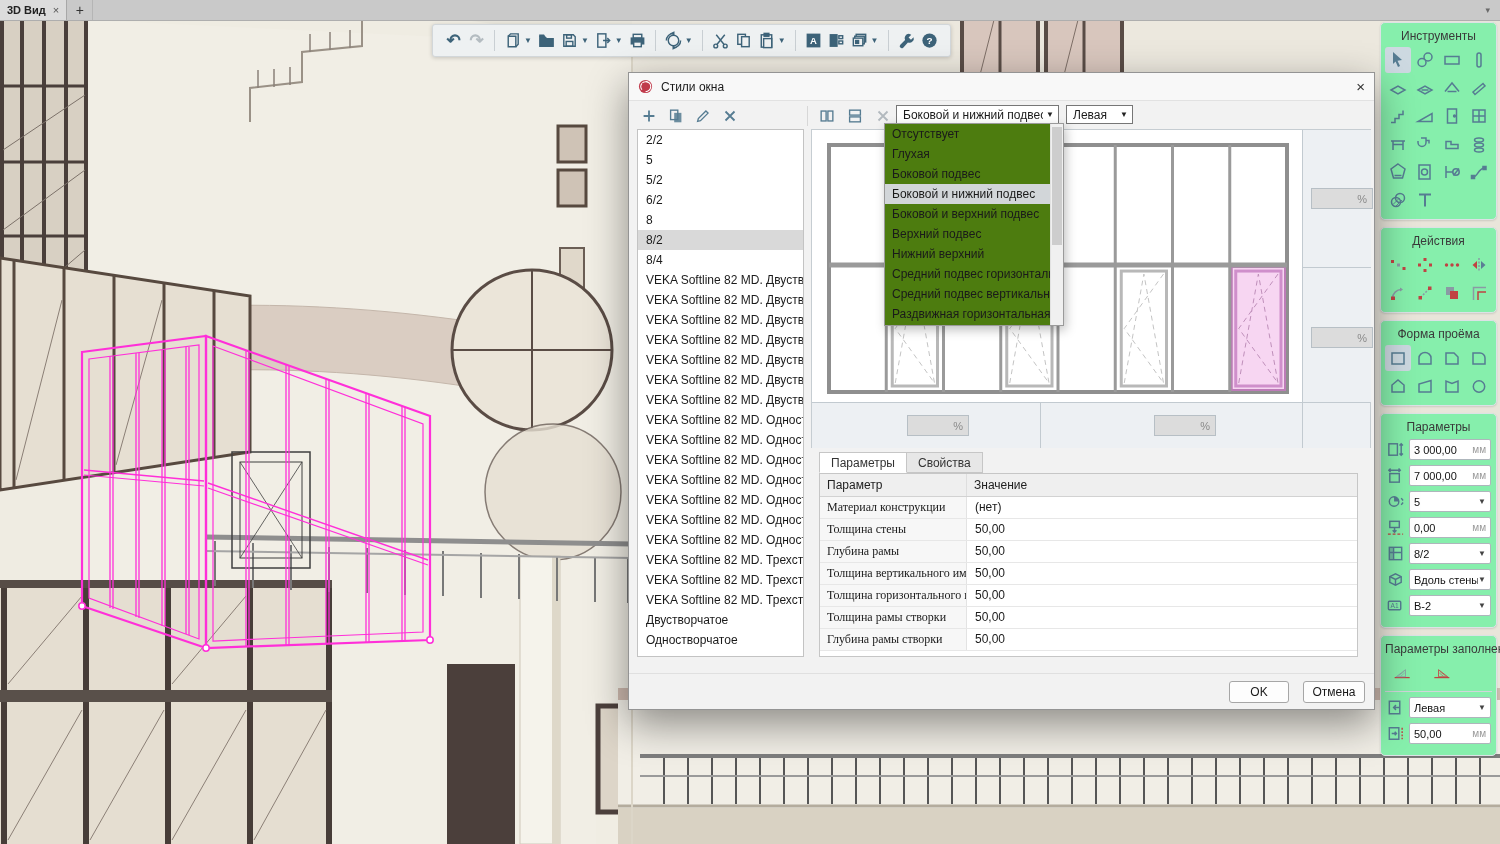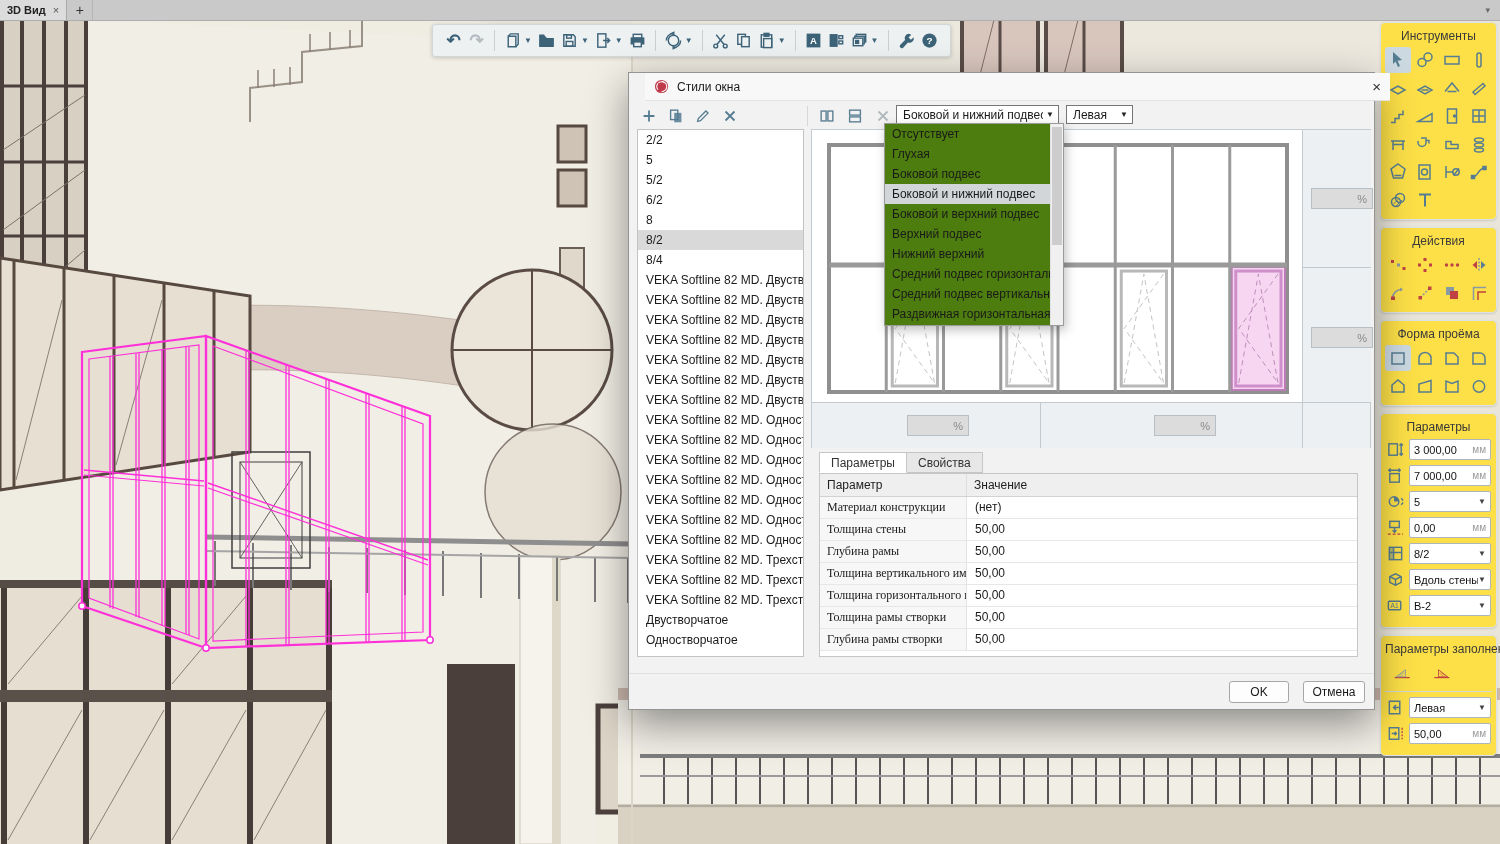--- a/index.html
+++ b/index.html
@@ -23,21 +23,21 @@
                display:flex;align-items:center;padding:0 9px;z-index:3;}
   .tb-btn{height:25px;min-width:23px;display:flex;align-items:center;justify-content:center;color:#3d6379;}
   .tb-btn.disabled{color:#b4bcc1;}
   .tb-btn svg{width:19px;height:19px;display:block;}
   .tb-btn .g{font-size:17px;line-height:19px;font-weight:bold;}
   .tb-caret{font-size:8px;color:#3d6379;margin:0 3px 0 0;}
   .tb-sep{width:1px;height:21px;background:#c9cfd3;margin:0 6px;}
 
   
   #sidebar{position:absolute;left:1380px;top:22px;width:117px;display:flex;flex-direction:column;gap:7px;z-index:3;}
-  .panel{background:#fde047;border:1px solid #dce2e6;border-radius:5px;padding:3px 4px 6px;
+  .panel{background:#86efac;border:1px solid #dce2e6;border-radius:5px;padding:3px 4px 6px;
          box-shadow:0 1px 2px rgba(0,0,0,.12);}
   .panel h3{margin:3px 0 4px;font-size:12px;font-weight:normal;color:#3a3a3a;text-align:center;white-space:nowrap;}
   .grid{display:grid;grid-template-columns:repeat(4,1fr);justify-items:center;row-gap:2px;}
   .cell{width:26px;height:26px;display:flex;align-items:center;justify-content:center;border-radius:3px;color:#567c92;}
   .cell svg{width:20px;height:20px;display:block;}
   .cell.selected{background:#cdd9e1;}
   .param-row{display:flex;align-items:center;gap:4px;margin:5px 1px;}
   .picon{width:19px;height:19px;color:#567c92;flex:none;}
   .picon svg{width:19px;height:19px;display:block;}
   .field{flex:1;height:19px;background:#fff;border:1px solid #aeb6bc;border-radius:2px;
@@ -45,21 +45,21 @@
   .field .val{flex:1;white-space:nowrap;overflow:hidden;}
   .field .unit{color:#9a9a9a;font-size:10px;}
   .field .caret{color:#444;font-size:8px;}
   #fill-icons{display:flex;gap:8px;padding:2px 0 2px 3px;}
   #fill-icons .cell{width:30px;height:22px;}
   .panel hr{border:none;border-top:1px solid #d0d6da;margin:5px 0;}
 
   
   #dialog{position:absolute;left:628px;top:72px;width:745px;height:636px;background:#f2f2f2;
           border:1px solid #949494;box-shadow:0 14px 38px rgba(0,0,0,.42);font-size:12px;color:#1a1a1a;z-index:4;}
-  .dlg-title{position:absolute;top:0;left:16px;width:100%;height:28px;background:#f8f8f8;
+  .dlg-title{position:absolute;top:0;left:0;width:100%;height:28px;background:#f8f8f8;
              border-bottom:1px solid #e2e2e2;display:flex;align-items:center;padding:0 9px;gap:8px;box-sizing:border-box;}
   .dlg-title svg{width:15px;height:15px;}
   .dlg-close{margin-left:auto;font-size:15px;color:#333;line-height:1;}
   .dtb{position:absolute;width:24px;height:22px;top:32px;display:flex;align-items:center;justify-content:center;color:#567c92;}
   .dtb svg{width:18px;height:18px;}
   .dtb.dim{color:#b2b9be;}
   .dtb-sep{position:absolute;top:33px;width:1px;height:20px;background:#d7d7d7;}
   .combo{position:absolute;height:19px;background:#fff;border:1px solid #767676;display:flex;
          align-items:center;padding:0 15px 0 6px;box-sizing:border-box;}
   .combo .cv{white-space:nowrap;overflow:hidden;font-size:12px;}

